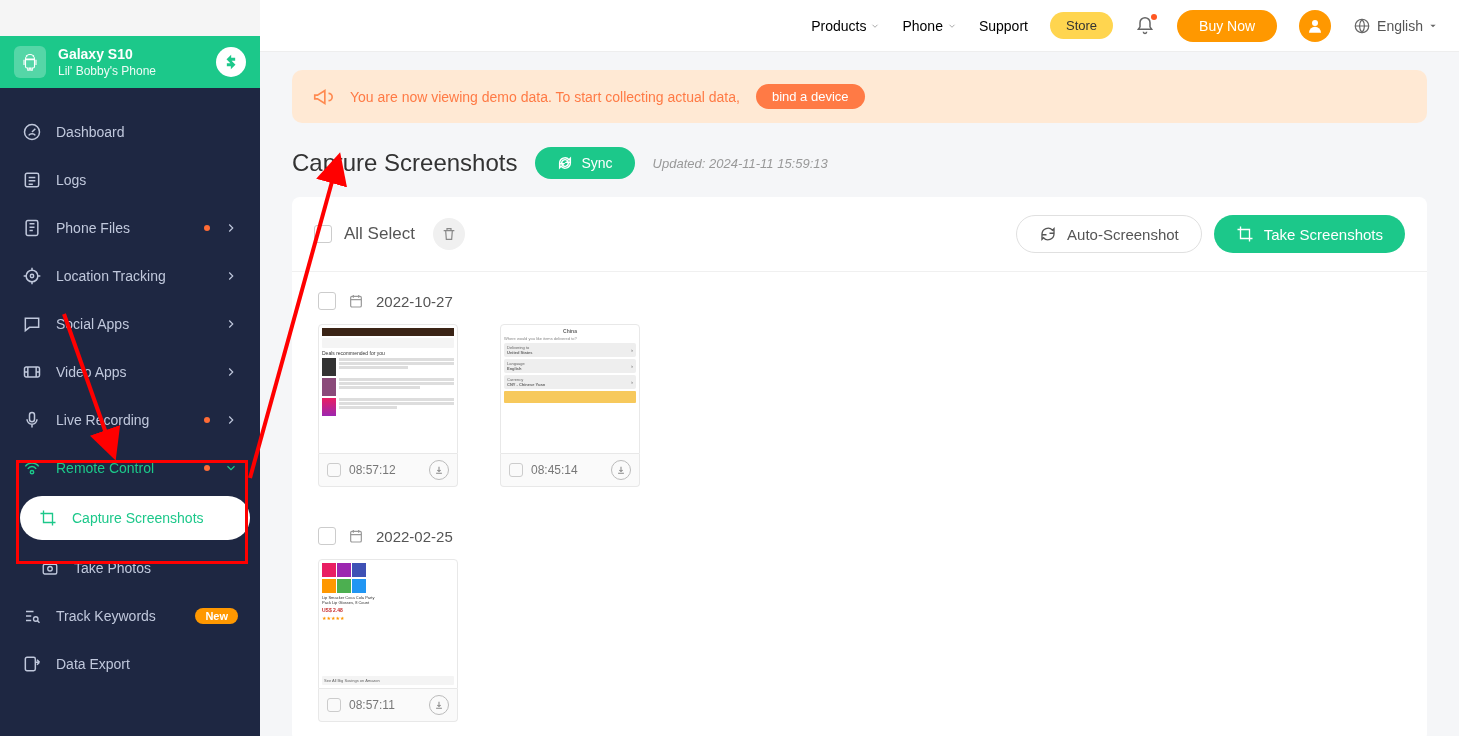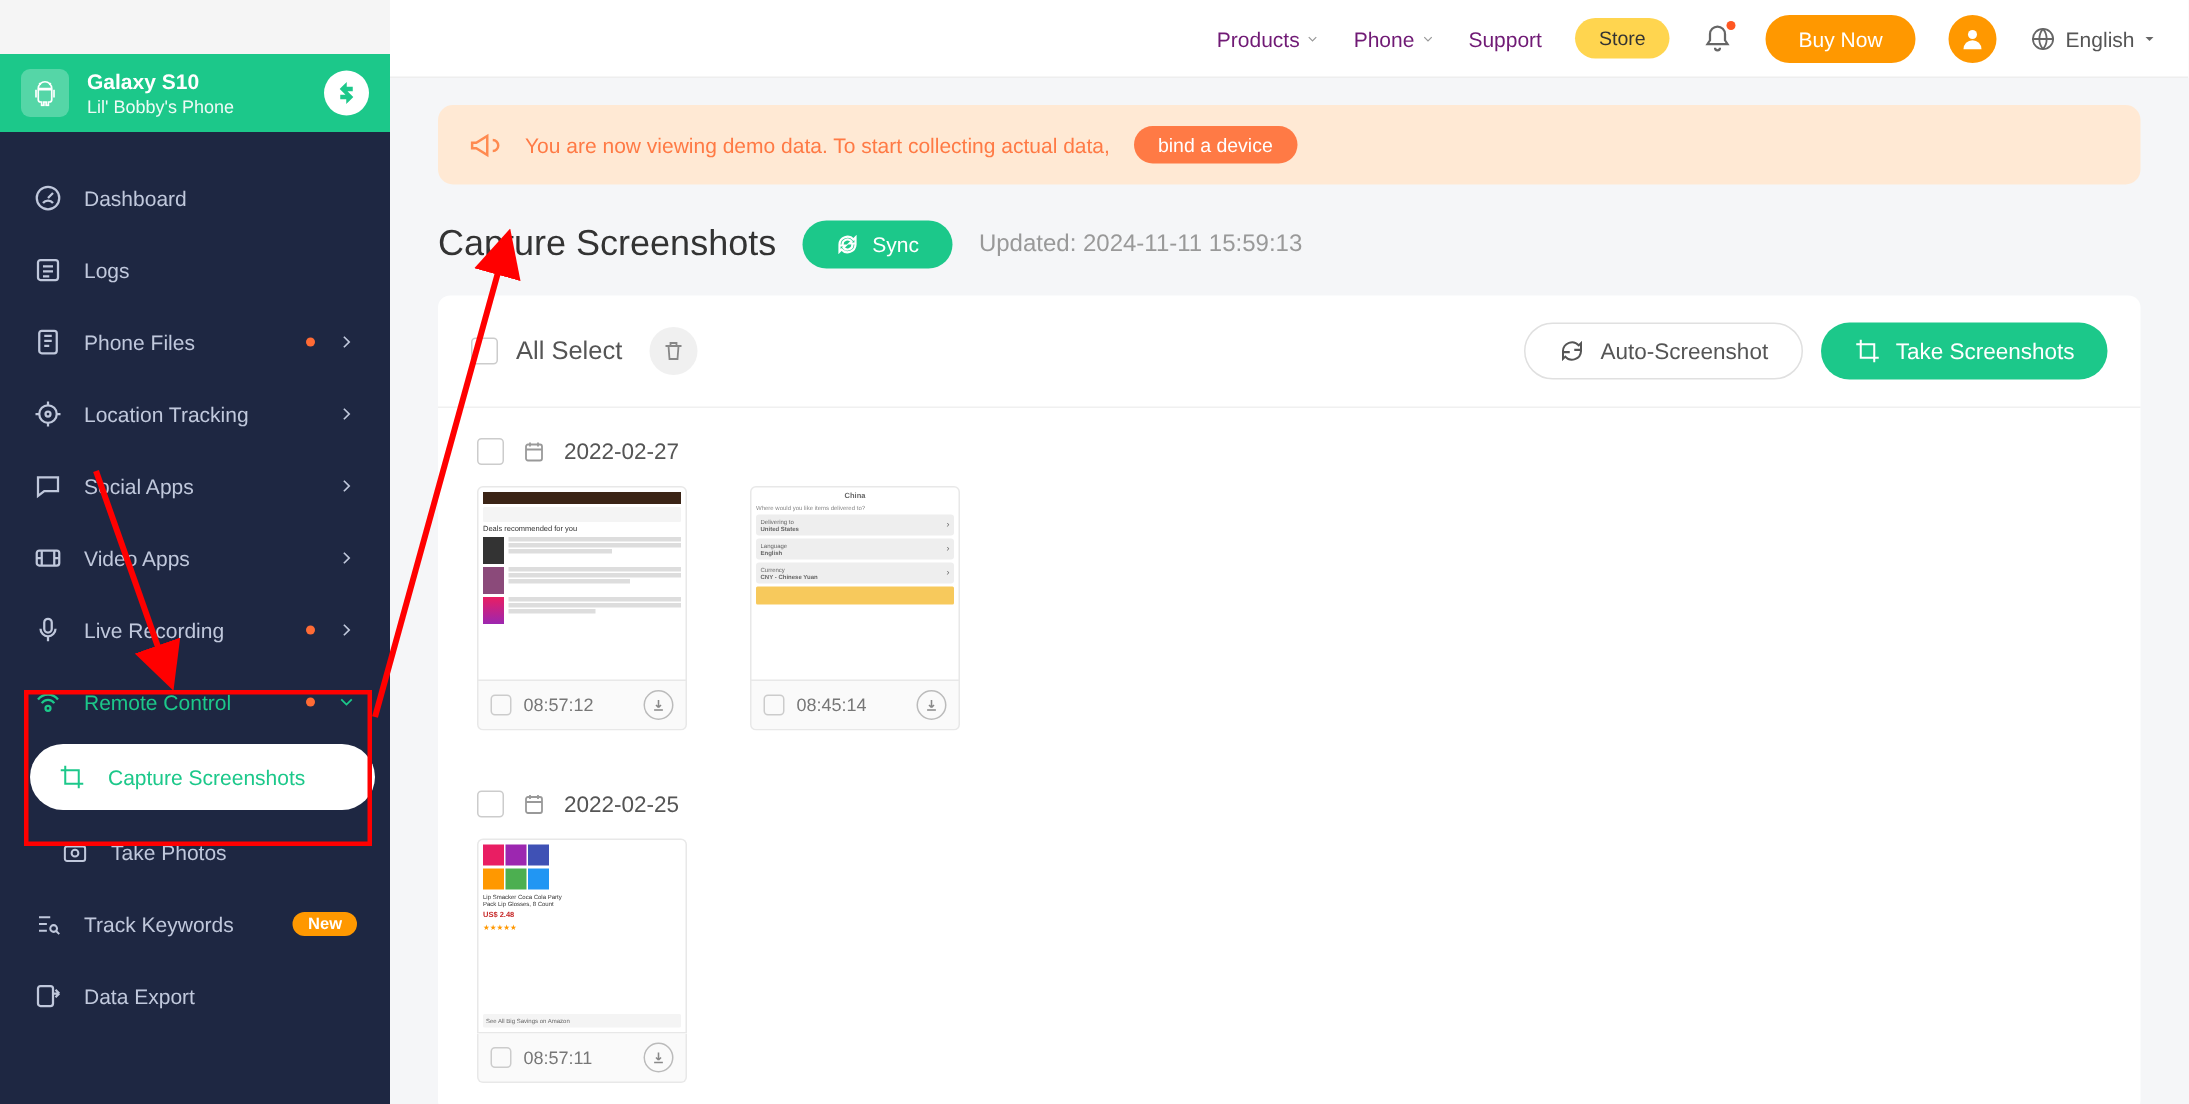--- a/index.html
+++ b/index.html
@@ -24,38 +24,38 @@
 .nav-item.active { color: #1cc88a; }
 .nav-sub { background: #fff; color: #1cc88a; border-radius: 28px; margin: 4px 10px 4px 20px; }
 .nav-sub .nav-item { color: #1cc88a; padding: 12px 18px; }
 .nav-badge { background: #ff9800; color: #fff; padding: 2px 10px; border-radius: 10px; font-size: 11px; font-weight: 600; }
 
 .red-box { position: absolute; border: 3px solid #ff0000; pointer-events: none; }
 
 
 .main { flex: 1; display: flex; flex-direction: column; background: #fff; overflow: hidden; }
 .topbar { height: 52px; display: flex; align-items: center; justify-content: flex-end; padding: 0 22px; gap: 22px; border-bottom: 1px solid #eee; }
-.topbar .tlink { color: #701a75; font-size: 14px; cursor: pointer; display: flex; align-items: center; gap: 4px; }
+.topbar .tlink { color: #000000; font-size: 14px; cursor: pointer; display: flex; align-items: center; gap: 4px; }
 .topbar .store { background: #ffd54f; color: #333; padding: 6px 16px; border-radius: 14px; font-size: 13px; font-weight: 500; }
 .topbar .bell { position: relative; }
 .topbar .bell::after { content:''; position: absolute; top: -2px; right: -2px; width: 6px; height: 6px; background: #ff5722; border-radius: 50%; }
 .topbar .buy { background: #ff9800; color: #fff; padding: 8px 22px; border-radius: 18px; font-size: 14px; font-weight: 500; }
 .topbar .avatar { width: 32px; height: 32px; border-radius: 50%; background: #ff9800; display: flex; align-items: center; justify-content: center; color: #fff; }
 .topbar .lang { display: flex; align-items: center; gap: 6px; color: #555; font-size: 14px; }
 
 .content { flex: 1; background: #f5f6f8; padding: 18px 32px; overflow-y: auto; }
 .banner { background: #ffe9d4; border-radius: 10px; padding: 14px 20px; display: flex; align-items: center; gap: 16px; margin-bottom: 24px; }
 .banner .megaphone { color: #ff8a50; }
 .banner .text { color: #ff7a45; font-size: 14px; }
 .banner .bind { background: #ff7a45; color: #fff; padding: 5px 16px; border-radius: 14px; font-size: 13px; }
 
 .page-head { display: flex; align-items: center; gap: 18px; margin-bottom: 18px; }
 .page-head h1 { font-size: 24px; color: #333; font-weight: 500; }
 .sync-btn { background: #1cc88a; color: #fff; padding: 8px 22px; border-radius: 20px; display: flex; align-items: center; gap: 8px; font-size: 14px; }
-.updated { color: #999; font-size: 16px; }
+.updated { color: #999; font-size: 13px; font-style: italic; }
 
 .panel { background: #fff; border-radius: 8px; }
 .toolbar { display: flex; align-items: center; padding: 18px 22px; border-bottom: 1px solid #f0f0f0; }
 .toolbar .left { display: flex; align-items: center; gap: 12px; flex: 1; }
 .toolbar .checkbox { width: 18px; height: 18px; border: 1.5px solid #ccc; border-radius: 3px; }
 .toolbar .allsel { font-size: 17px; color: #555; }
 .toolbar .trash { width: 32px; height: 32px; border-radius: 50%; background: #f0f0f0; display: flex; align-items: center; justify-content: center; color: #888; margin-left: 6px; }
 .toolbar .right { display: flex; gap: 12px; }
 .pill { padding: 9px 22px; border-radius: 22px; display: flex; align-items: center; gap: 10px; font-size: 15px; }
 .pill.outline { background: #fff; color: #555; border: 1px solid #e0e0e0; }
@@ -356,21 +356,21 @@
 
         <div class="section">
           <div class="date-row">
             <div class="checkbox"></div>
             <span class="cal">
                 <svg width="16" height="16" viewBox="0 0 24 24" fill="none" stroke="currentColor" stroke-width="1.8">
                   <rect x="4" y="5" width="16" height="16" rx="2"></rect>
                   <path d="M4 10h16M8 3v4m8-4v4"></path>
                 </svg>
               </span>
-            <span class="date">2022-02-27</span>
+            <span class="date">2022-10-27</span>
           </div>
           <div class="thumbs">
             <div class="thumb">
               <div class="img">
                 <div class="tbar"></div>
                 <div class="trow"></div>
                 <div style="font-size:5px;color:#333">Deals recommended for you</div>
                 <div class="timg-sm">
                     <div class="sq"></div>
                     <div class="lines">

